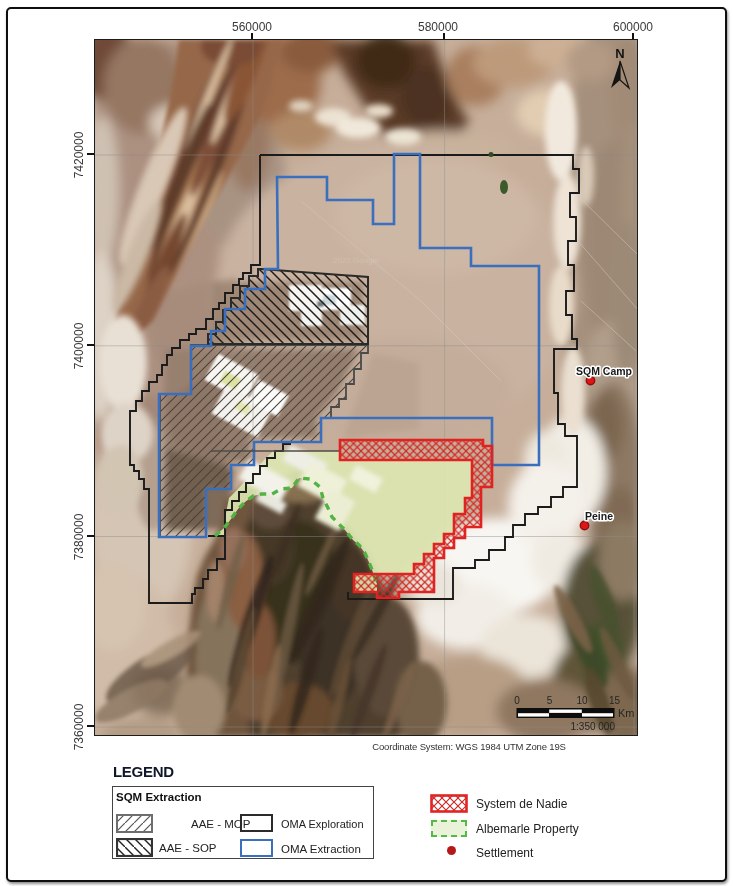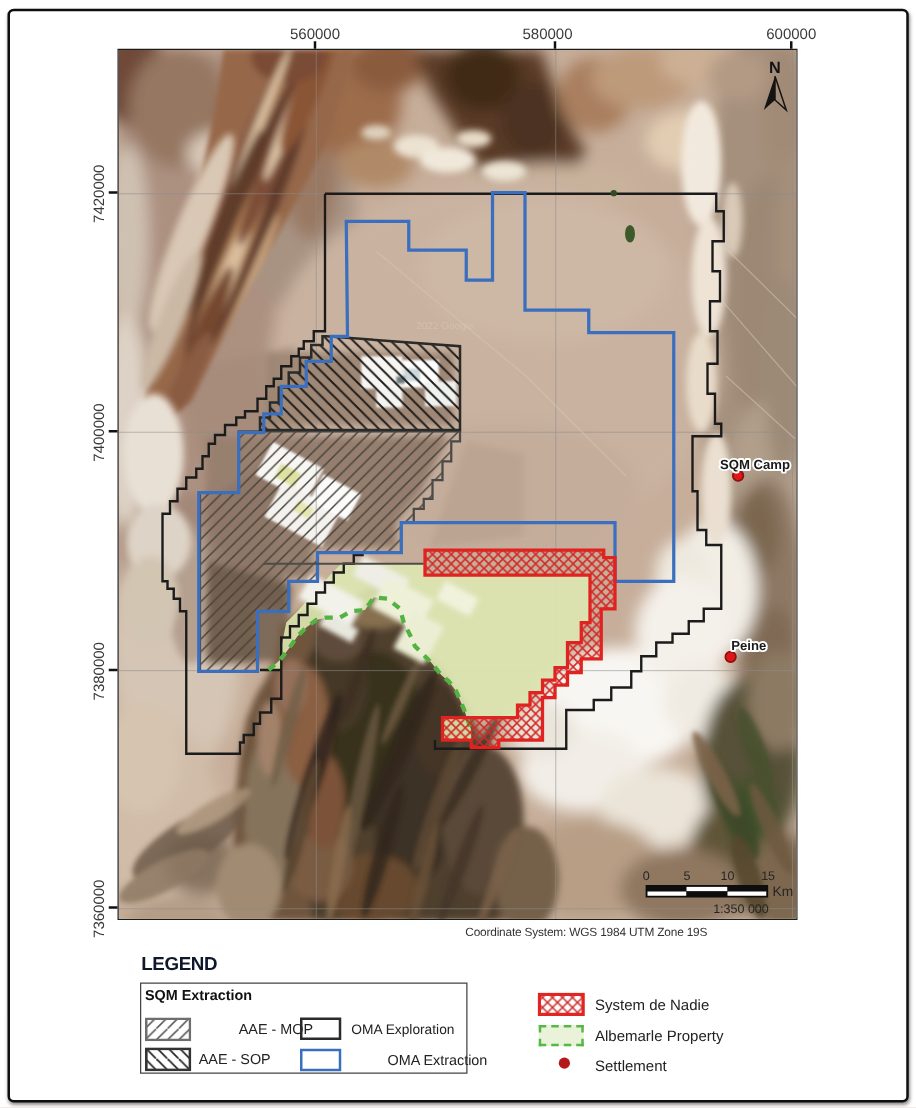--- a/index.html
+++ b/index.html
@@ -370,21 +370,21 @@
 </svg>
 
 <div class="abs" style="left:159px;top:842px;font-size:11.5px;color:#222;">AAE - SOP</div>
 
 <div class="abs" style="left:240px;top:814px;width:33px;height:18px;border:2.4px solid #2b2b2b;box-sizing:border-box;"></div>
 
 <div class="abs" style="left:281px;top:818px;font-size:11px;color:#222;text-align:center;">OMA Exploration</div>
 
 <div class="abs" style="left:240px;top:839px;width:33px;height:18px;border:2.4px solid #3a6fbf;box-sizing:border-box;"></div>
 
-<div class="abs" style="left:281px;top:843px;font-size:11.5px;color:#222;margin-left:29px;">OMA Extraction</div>
+<div class="abs" style="left:281px;top:843px;font-size:11.5px;color:#222;">OMA Extraction</div>
 
 <svg class="abs" style="left:430px;top:794px;" width="38" height="19">
 <defs>
       <pattern id="lred" width="8" height="8" patternUnits="userSpaceOnUse">
         <path d="M-2,-2 L10,10 M-2,10 L10,-2" stroke="#cc2a28" stroke-width="1.2" fill="none"></path>
       </pattern>
     </defs>
 <rect x="1.5" y="1.5" width="35" height="16" fill="url(#lred)" stroke="#e02522" stroke-width="2.6"></rect>
 </svg>
 

